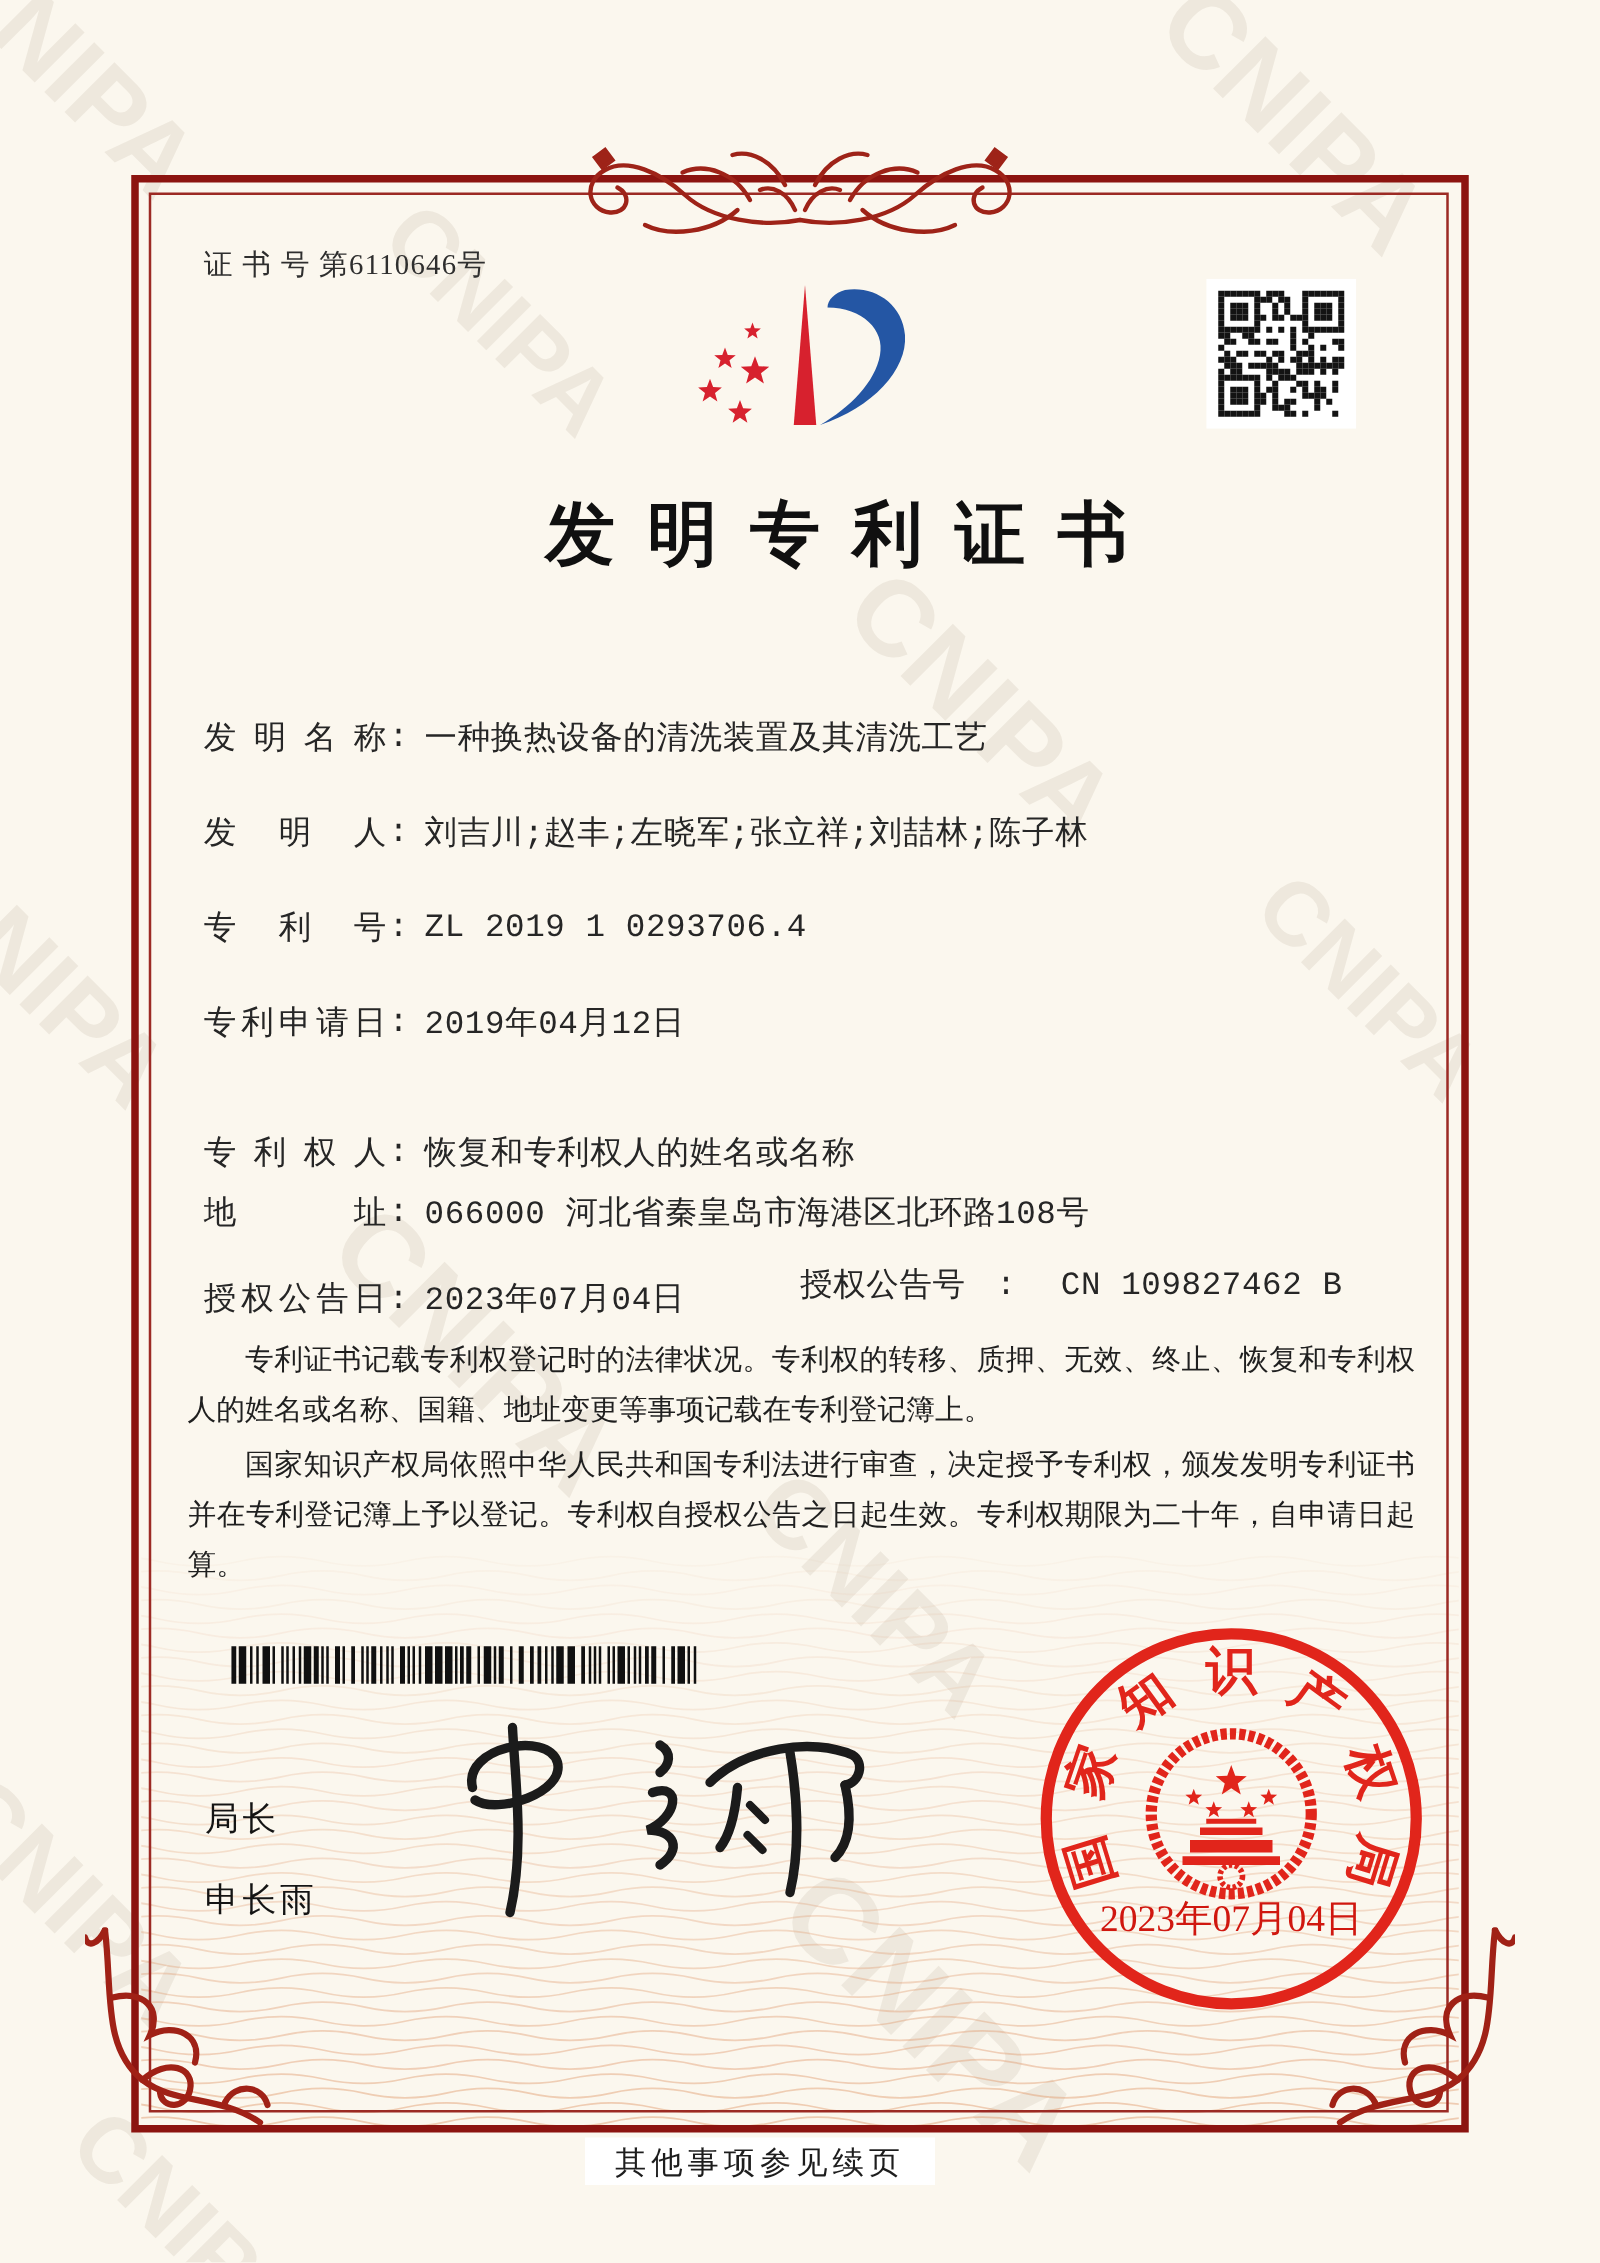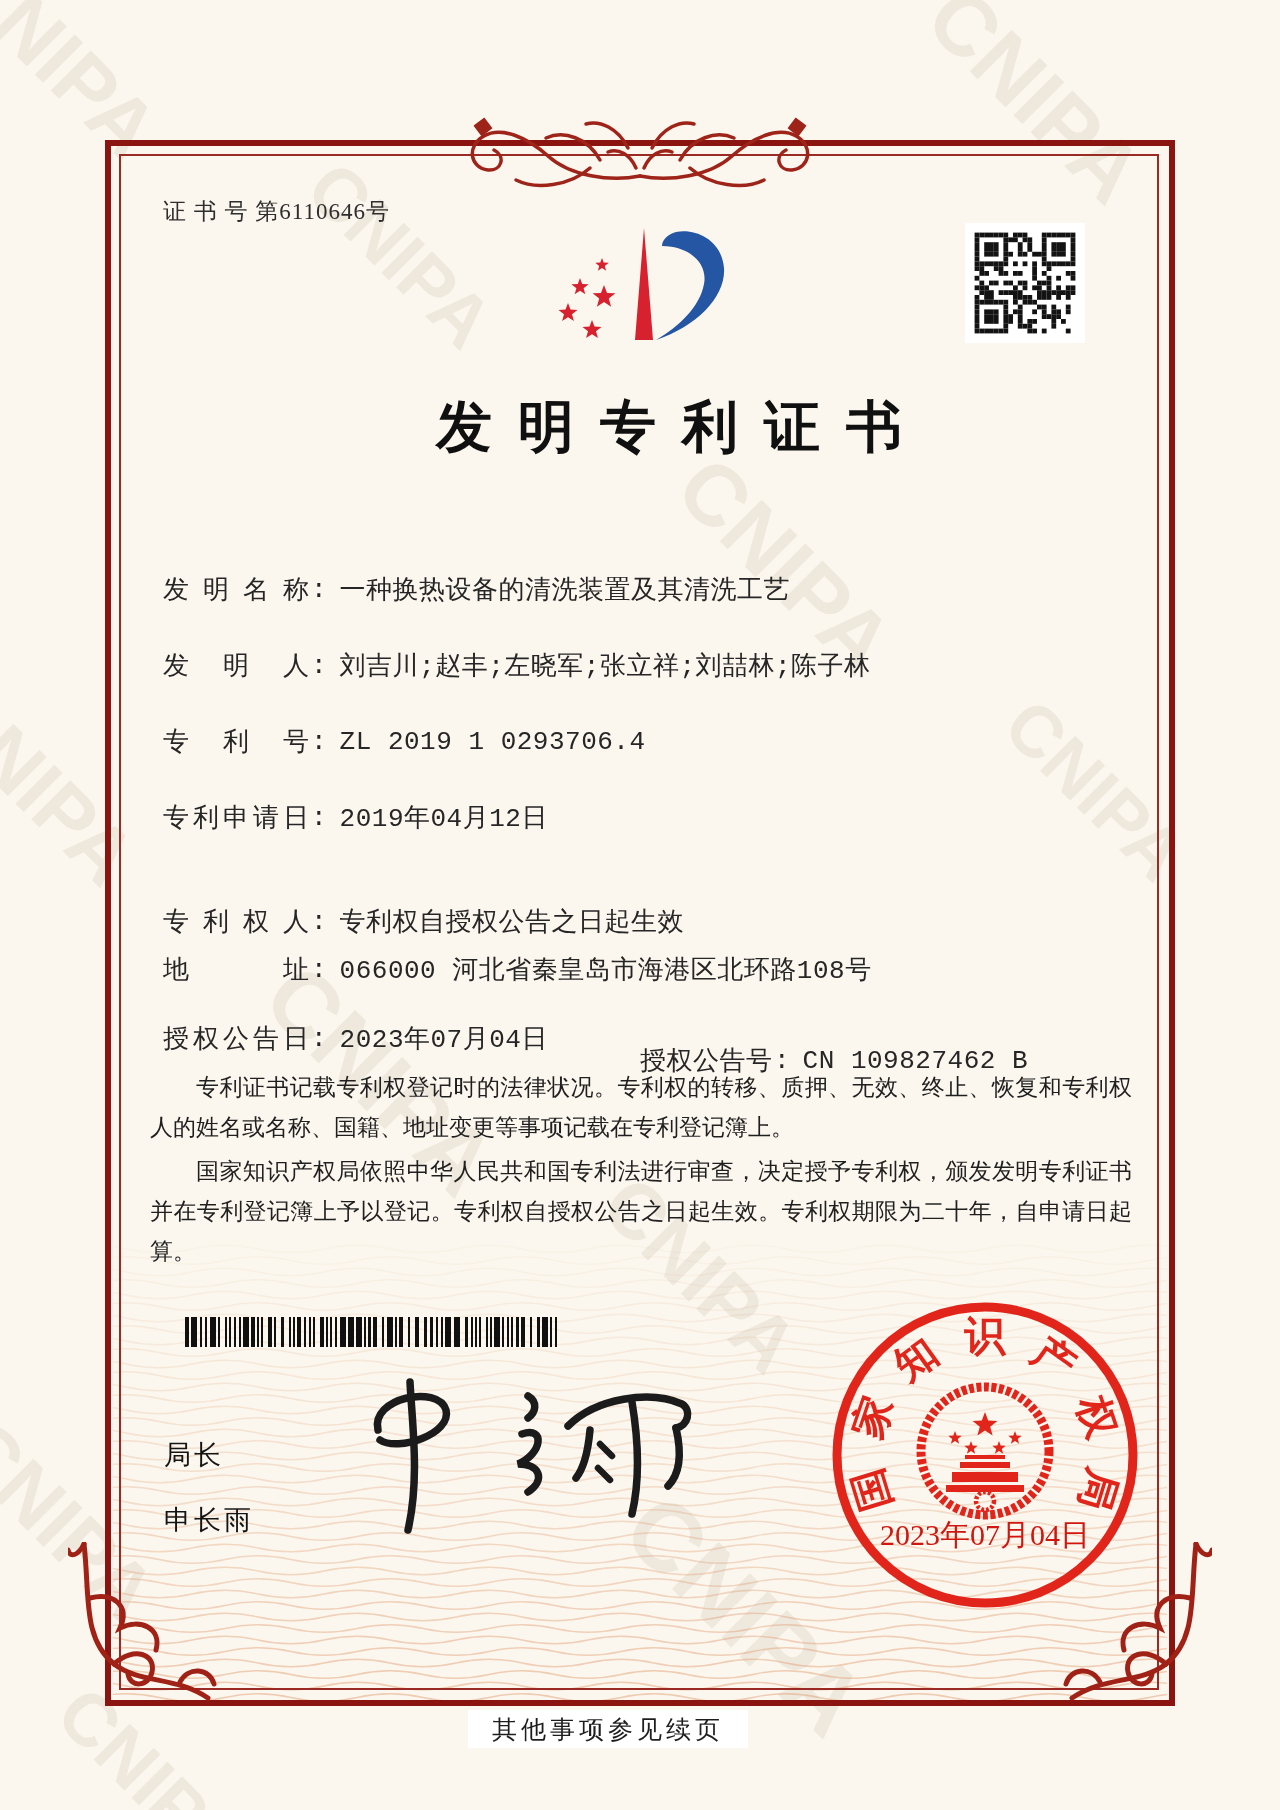--- a/index.html
+++ b/index.html
@@ -28,21 +28,21 @@
   .cert-no{left:163px;top:196px;font-size:23px;letter-spacing:1px;color:#2e2e2e;z-index:6;}
   .title{left:0;top:390px;width:100%;text-align:center;font-size:56px;font-weight:bold;
          letter-spacing:26px;text-indent:26px;color:#101010;z-index:6;padding-left:29px;}
   
   .field{position:absolute;left:163px;display:flex;align-items:center;font-size:26px;
          color:#262626;z-index:6;white-space:nowrap;font-family:Liberation Mono, monospace;}
   .flabel{display:inline-block;width:146px;text-align:justify;text-align-last:justify;}
   .colon{margin:0 13px 0 2px;}
   .fvalue{letter-spacing:0.5px;}
   .f1{top:572px;} .f2{top:648px;} .f3{top:724px;} .f4{top:800px;}
-  .f5{top:876px;margin-top:28px;} .f6{top:952px;} .g1{top:1021px;} .g2{top:1043px;left:640px;}
+  .f5{top:876px;margin-top:28px;} .f6{top:952px;} .g1{top:1021px;} .g2{top:1010px;left:640px;gap:23px;}
   .g2 .flabel{width:132px;}
   
   .legal{left:150px;top:1068px;width:982px;font-size:23px;line-height:40px;
          text-align:justify;color:#1f1f1f;z-index:6;}
   .legal p{margin:0;text-indent:2em;}
   .legal p + p{margin-top:4px;}
   
   .sig-label{position:absolute;left:164px;font-family:"Liberation Sans","DejaVu Sans",sans-serif;
              font-size:27px;font-weight:400;letter-spacing:3px;color:#141414;z-index:6;}
   .sigt{top:1437px;} .sign{top:1502px;}
@@ -410,21 +410,21 @@
     <span class="fvalue">ZL 2019 1 0293706.4</span>
   </div>
   <div class="field f4">
     <span class="flabel">专利申请日</span>
       <span class="colon">:</span>
     <span class="fvalue">2019年04月12日</span>
   </div>
   <div class="field f5">
     <span class="flabel">专利权人</span>
       <span class="colon">:</span>
-    <span class="fvalue">专利权自授权公告之日起生效</span>
+    <span class="fvalue">恢复和专利权人的姓名或名称</span>
   </div>
   <div class="field f6">
     <span class="flabel">地址</span>
       <span class="colon">:</span>
     <span class="fvalue">066000 河北省秦皇岛市海港区北环路108号</span>
   </div>
   <div class="field g1">
     <span class="flabel">授权公告日</span>
       <span class="colon">:</span>
     <span class="fvalue">2023年07月04日</span>

